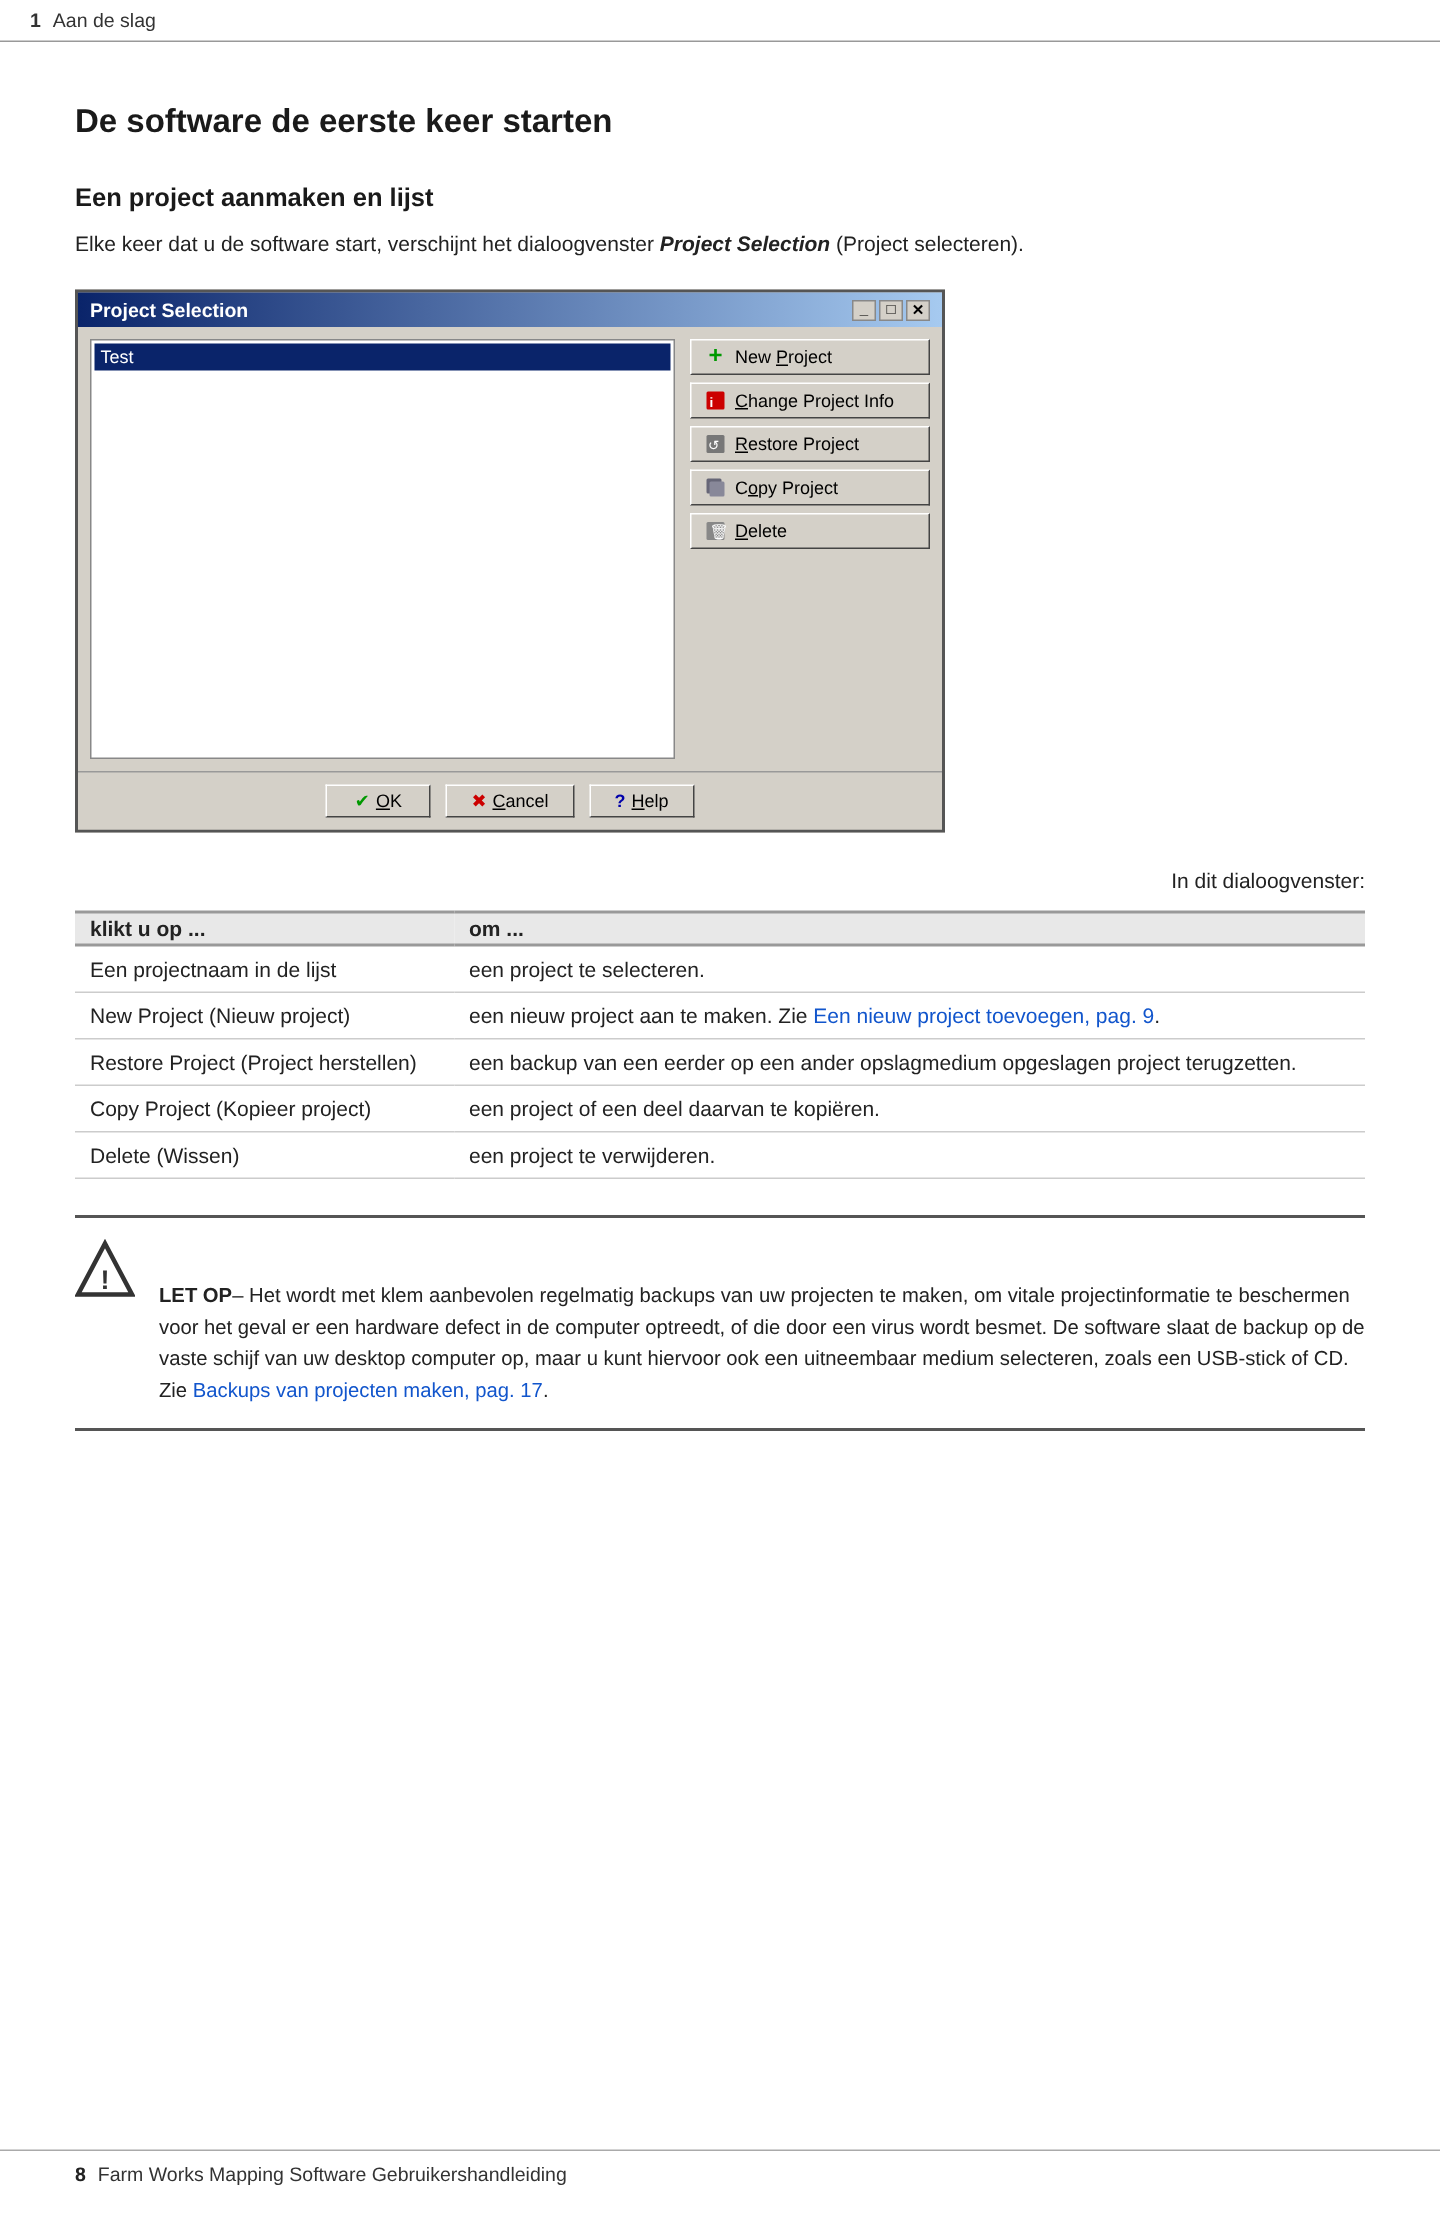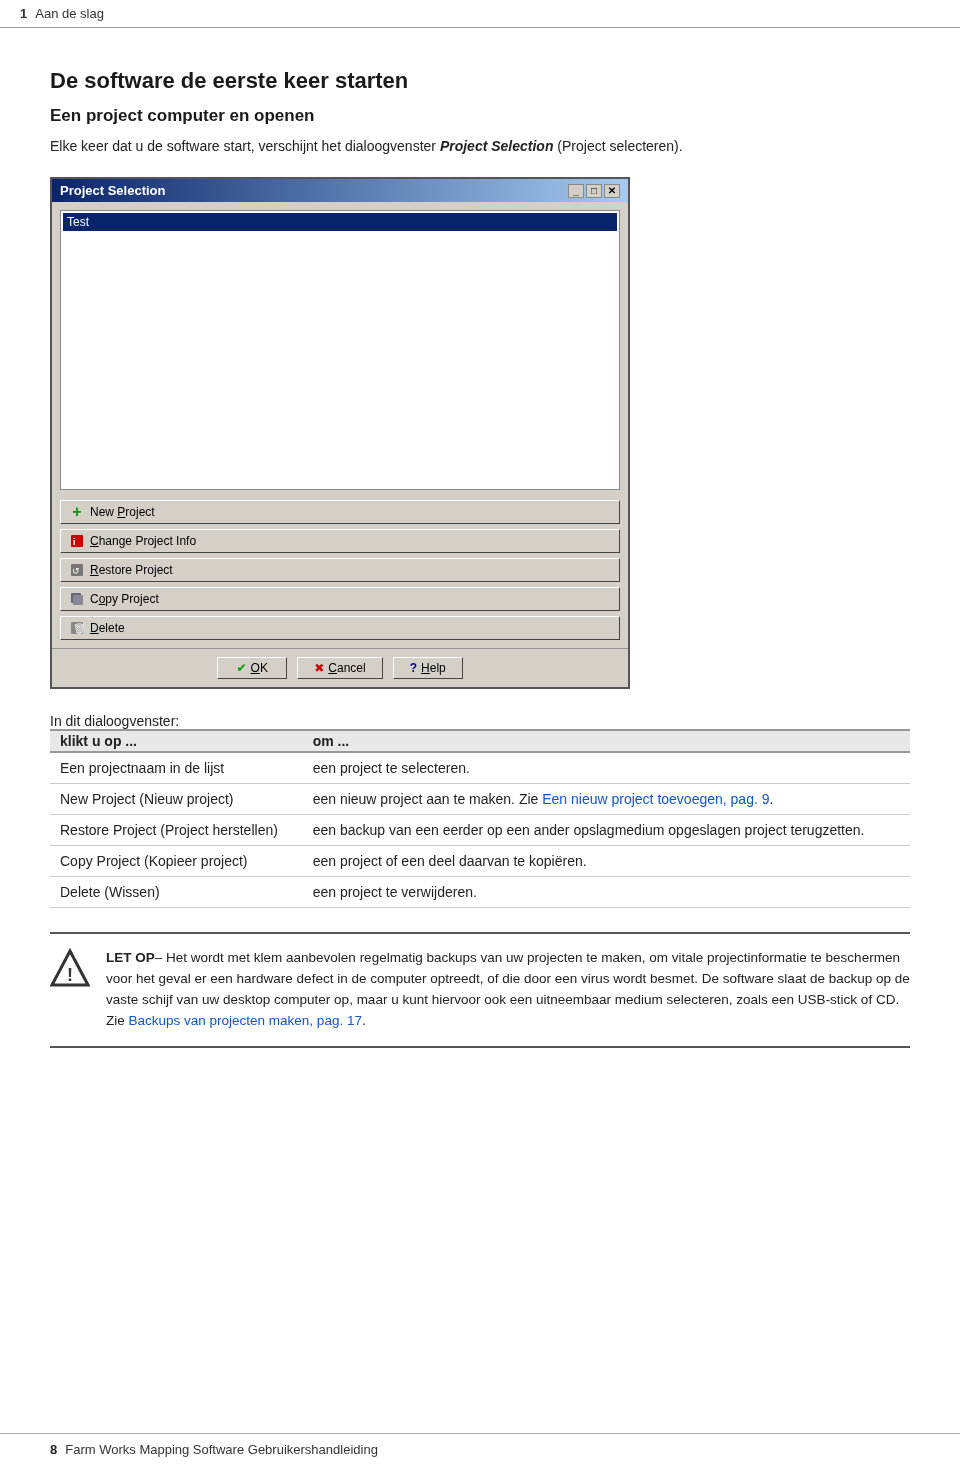--- a/index.html
+++ b/index.html
@@ -33,21 +33,21 @@
     
     .content {
       padding: 30px 50px 30px 50px;
     }
 
     
     .chapter-heading {
       font-size: 22px;
       font-weight: bold;
       color: #1a1a1a;
-      margin-bottom: 12px;
+      margin-bottom: 28px;
       margin-top: 10px;
     }
 
     
     .section-heading {
       font-size: 17px;
       font-weight: bold;
       color: #1a1a1a;
       margin-bottom: 10px;
     }
@@ -110,21 +110,20 @@
       align-items: center;
       justify-content: center;
       cursor: pointer;
       color: #000;
     }
 
     .dialog-body {
       padding: 8px;
       display: flex;
       gap: 10px;
-      flex-direction: column;
     }
 
     
     .project-list-area {
       flex: 1;
       background: white;
       border: 1px solid #888;
       min-height: 280px;
       padding: 2px;
     }
@@ -192,21 +191,23 @@
       border-right-color: #444;
       font-size: 12px;
       cursor: pointer;
       min-width: 70px;
       justify-content: center;
     }
 
     
     .dialog-description-title {
       font-size: 14px;
+      margin-bottom: 12px;
       font-weight: normal;
+      text-align: right;
     }
 
     
     .info-table {
       width: 100%;
       border-collapse: collapse;
       margin-bottom: 24px;
       font-size: 14px;
     }
 
@@ -251,20 +252,21 @@
       height: 40px;
       display: flex;
       align-items: center;
       justify-content: center;
     }
 
     .note-text {
       font-size: 13.5px;
       line-height: 1.55;
       flex: 1;
+      margin-top: 28px;
     }
 
     .note-text strong {
       font-weight: bold;
     }
 
     .note-text a {
       color: #1155cc;
       text-decoration: none;
     }
@@ -302,21 +304,21 @@
 
 <div class="top-bar">
   <span class="top-bar-page">1</span>
   <span class="top-bar-title">Aan de slag</span>
 </div>
 
 <div class="content">
 
   <h1 class="chapter-heading">De software de eerste keer starten</h1>
 
-  <h2 class="section-heading">Een project computer en openen</h2>
+  <h2 class="section-heading">Een project aanmaken en lijst</h2>
 
   <p class="intro-text">
     <span>Elke keer dat u de software start, verschijnt het dialoogvenster </span><em>Project Selection</em><span> (Project selecteren).</span>
   </p>
 
   <div class="dialog-container">
     <div class="dialog-box">
 
       <div class="dialog-titlebar">
         <span class="dialog-titlebar-text">Project Selection</span>

